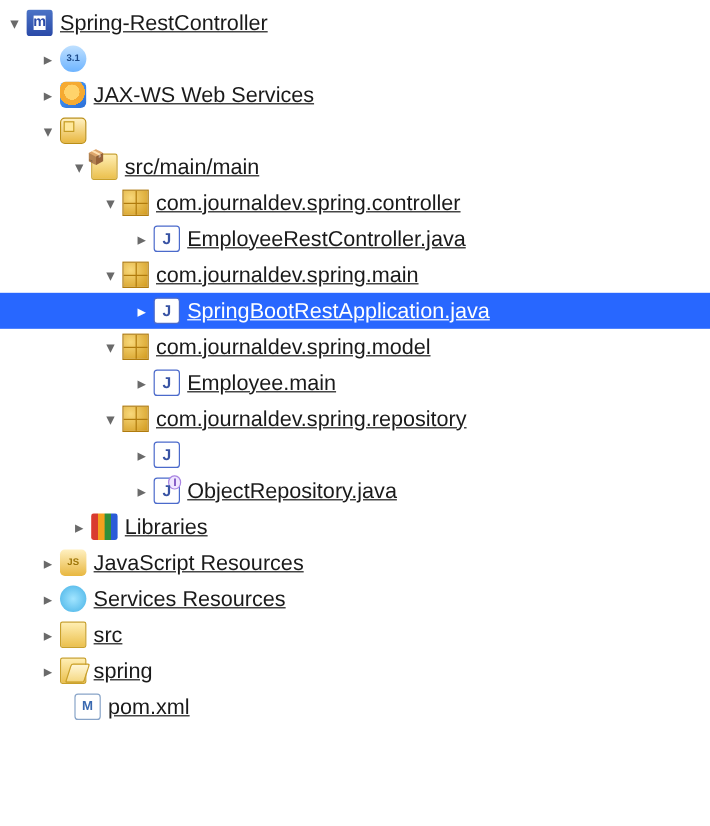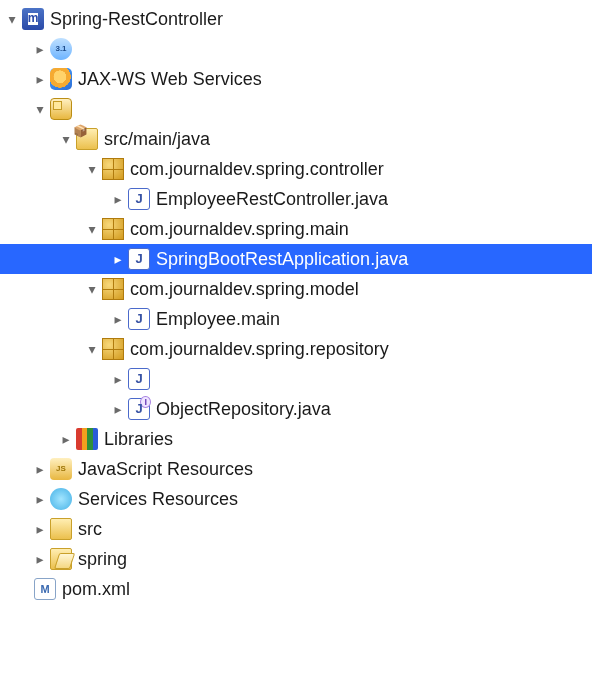--- a/index.html
+++ b/index.html
@@ -34,20 +34,21 @@
     display: inline-flex;
     width: 22px;
     height: 22px;
     margin: 0 6px 0 2px;
     flex: 0 0 auto;
     position: relative;
   }
   .label {
     user-select: none;
     cursor: pointer;
+    text-decoration: underline;
   }
   .selected {
     background: #2867ff;
     color: #fff;
   }
   .selected .caret { color: #fff; }
   .selected .label { color: #fff; }
 
   
   .i-maven {
@@ -158,21 +159,21 @@
   </div>
 
   <div class="node" style="padding-left:32px">
     <span class="caret">▾</span>
     <span class="icon i-jres"></span>
   </div>
 
   <div class="node" style="padding-left:58px">
     <span class="caret">▾</span>
     <span class="icon i-srcfolder"></span>
-    <span class="label">src/main/java</span>
+    <span class="label">src/main/main</span>
   </div>
 
   <div class="node" style="padding-left:84px">
     <span class="caret">▾</span>
     <span class="icon i-package"></span>
     <span class="label">com.journaldev.spring.controller</span>
   </div>
 
   <div class="node" style="padding-left:110px">
     <span class="caret">▸</span>
@@ -244,19 +245,19 @@
     <span class="icon i-folder"></span>
     <span class="label">src</span>
   </div>
 
   <div class="node" style="padding-left:32px">
     <span class="caret">▸</span>
     <span class="icon i-folder-open"></span>
     <span class="label">spring</span>
   </div>
 
-  <div class="node" style="padding-left:16px">
+  <div class="node" style="padding-left:44px">
     <span class="caret blank">▸</span>
     <span class="icon i-xml"></span>
     <span class="label">pom.xml</span>
   </div>
 
 </div>
 
 </body></html>

